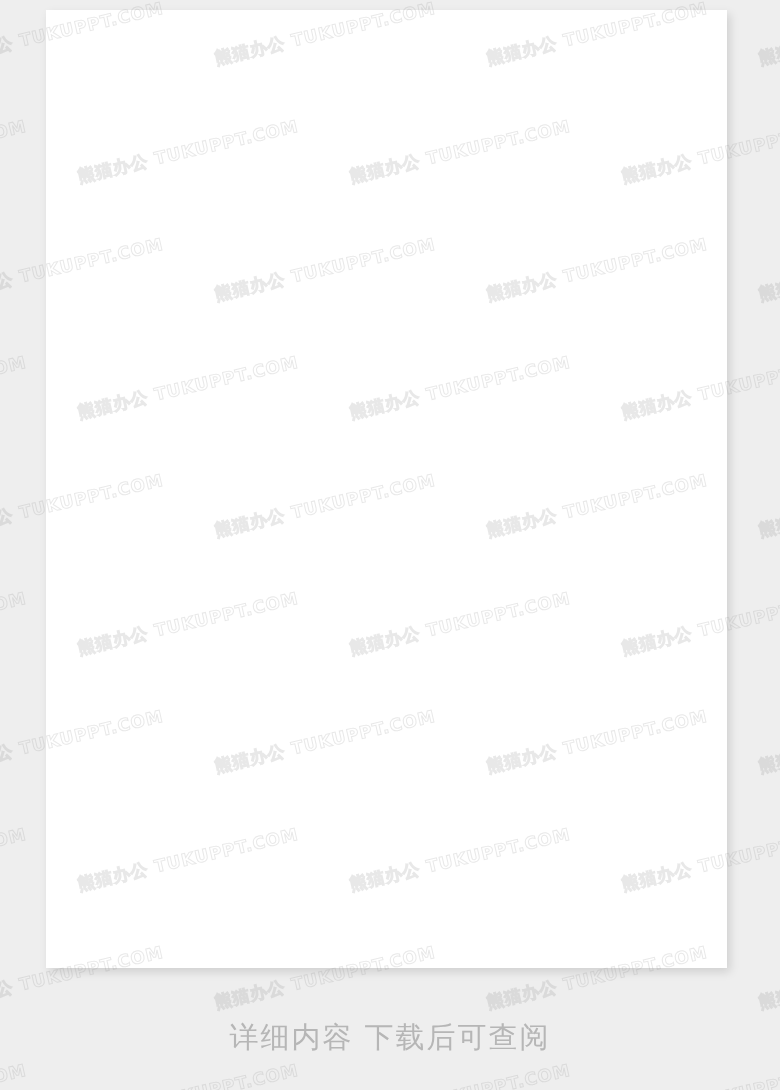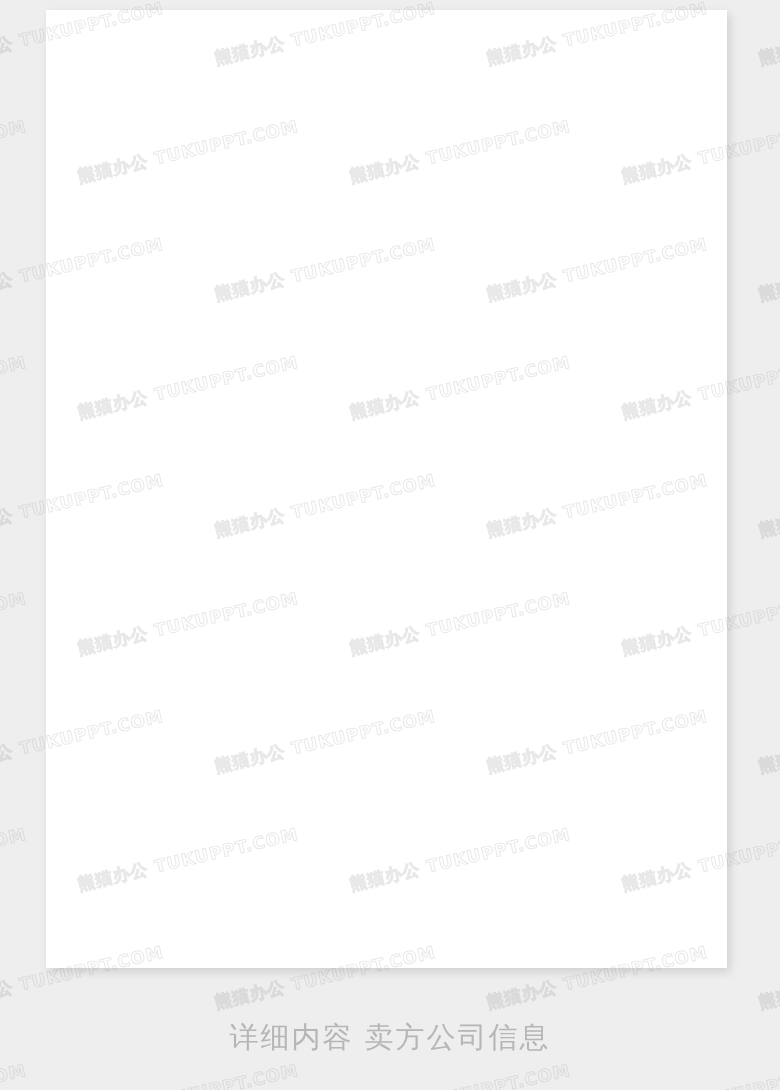--- a/index.html
+++ b/index.html
@@ -437,13 +437,13 @@
     <div class="wm" style="left: -60px; top: 966px;">熊猫办公 TUKUPPT.COM</div>
     <div class="wm" style="left: 212px; top: 966px;">熊猫办公 TUKUPPT.COM</div>
     <div class="wm" style="left: 484px; top: 966px;">熊猫办公 TUKUPPT.COM</div>
     <div class="wm" style="left: 756px; top: 966px;">熊猫办公 TUKUPPT.COM</div>
     <div class="wm" style="left: -197px; top: 1084px;">熊猫办公 TUKUPPT.COM</div>
     <div class="wm" style="left: 75px; top: 1084px;">熊猫办公 TUKUPPT.COM</div>
     <div class="wm" style="left: 347px; top: 1084px;">熊猫办公 TUKUPPT.COM</div>
     <div class="wm" style="left: 619px; top: 1084px;">熊猫办公 TUKUPPT.COM</div>
   </div>
 
-<div id="bottom-caption">详细内容 卖方公司信息</div>
+<div id="bottom-caption">详细内容 下载后可查阅</div>
 
 </body></html>

